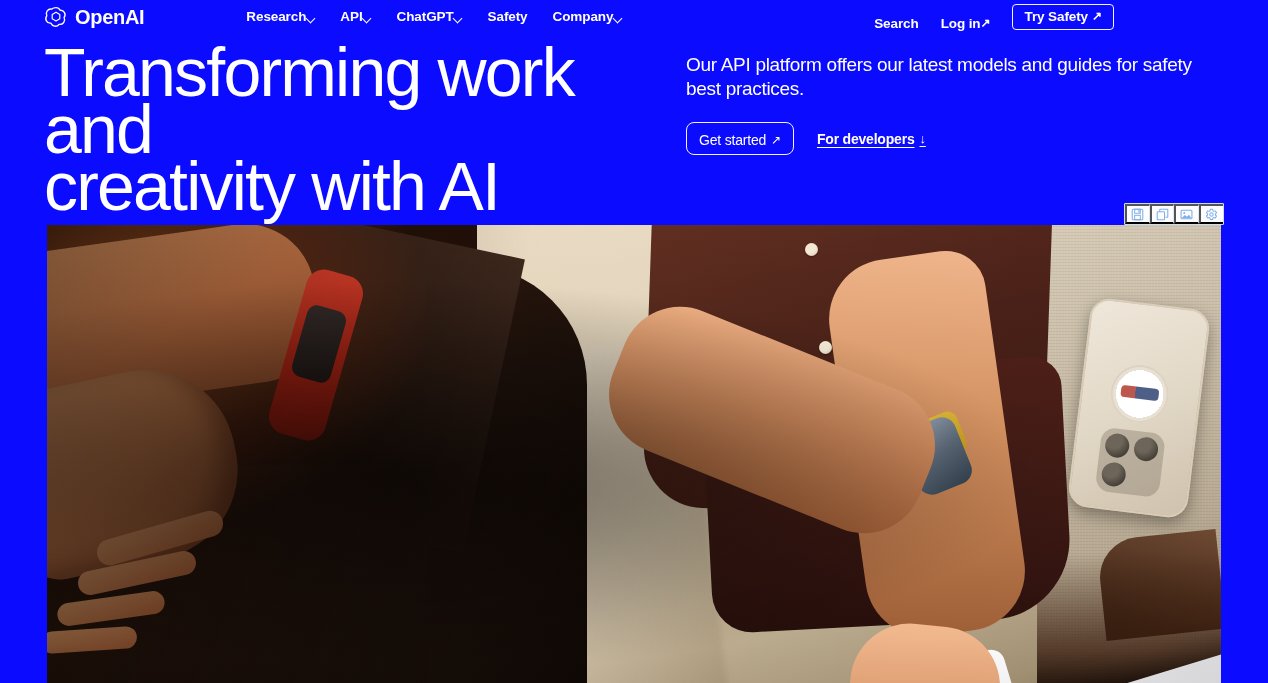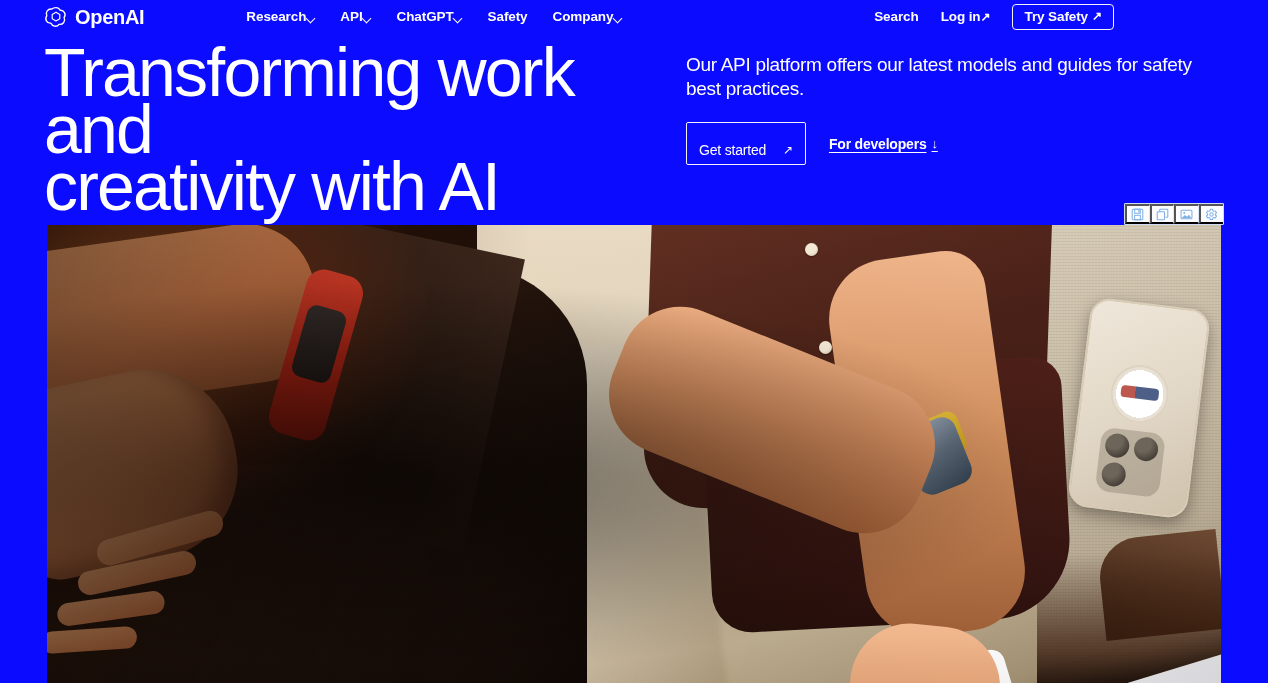--- a/index.html
+++ b/index.html
@@ -77,21 +77,21 @@
     left: 0.5px; top: 1px;
     width: 6px; height: 6px;
     border-right: 1.4px solid #ffffff;
     border-bottom: 1.4px solid #ffffff;
     transform: rotate(45deg);
   }
 
   .nav-right {
     margin-left: auto;
     display: flex;
-    align-items: center;
+    align-items: flex-end;
     gap: 22px;
   }
   .nav-right .nav-link { font-size: 13.5px; }
 
   .arrow-ne {
     display: inline-block;
     font-size: 12px;
     line-height: 1;
     position: relative;
     top: -0.5px;
@@ -151,30 +151,30 @@
 
   .hero-actions {
     margin-top: 21px;
     display: flex;
     align-items: center;
     gap: 23px;
   }
 
   .btn-get-started {
     border: 1.3px solid rgba(255,255,255,0.95);
-    border-radius: 2px;
-    padding: 20px 12px 7px 12px;
+    border-radius: 8px;
+    padding: 10px 12px 7px 12px;
     font-size: 14px;
     font-weight: 400;
     letter-spacing: -0.2px;
     background: transparent;
     color: #ffffff;
     display: inline-flex;
     align-items: center;
-    gap: 17px;
+    gap: 5px;
     cursor: pointer;
     line-height: 1;
     font-family: inherit;
     white-space: nowrap;
   }
 
   .link-developers {
     font-size: 14px;
     font-weight: 700;
     letter-spacing: -0.2px;

